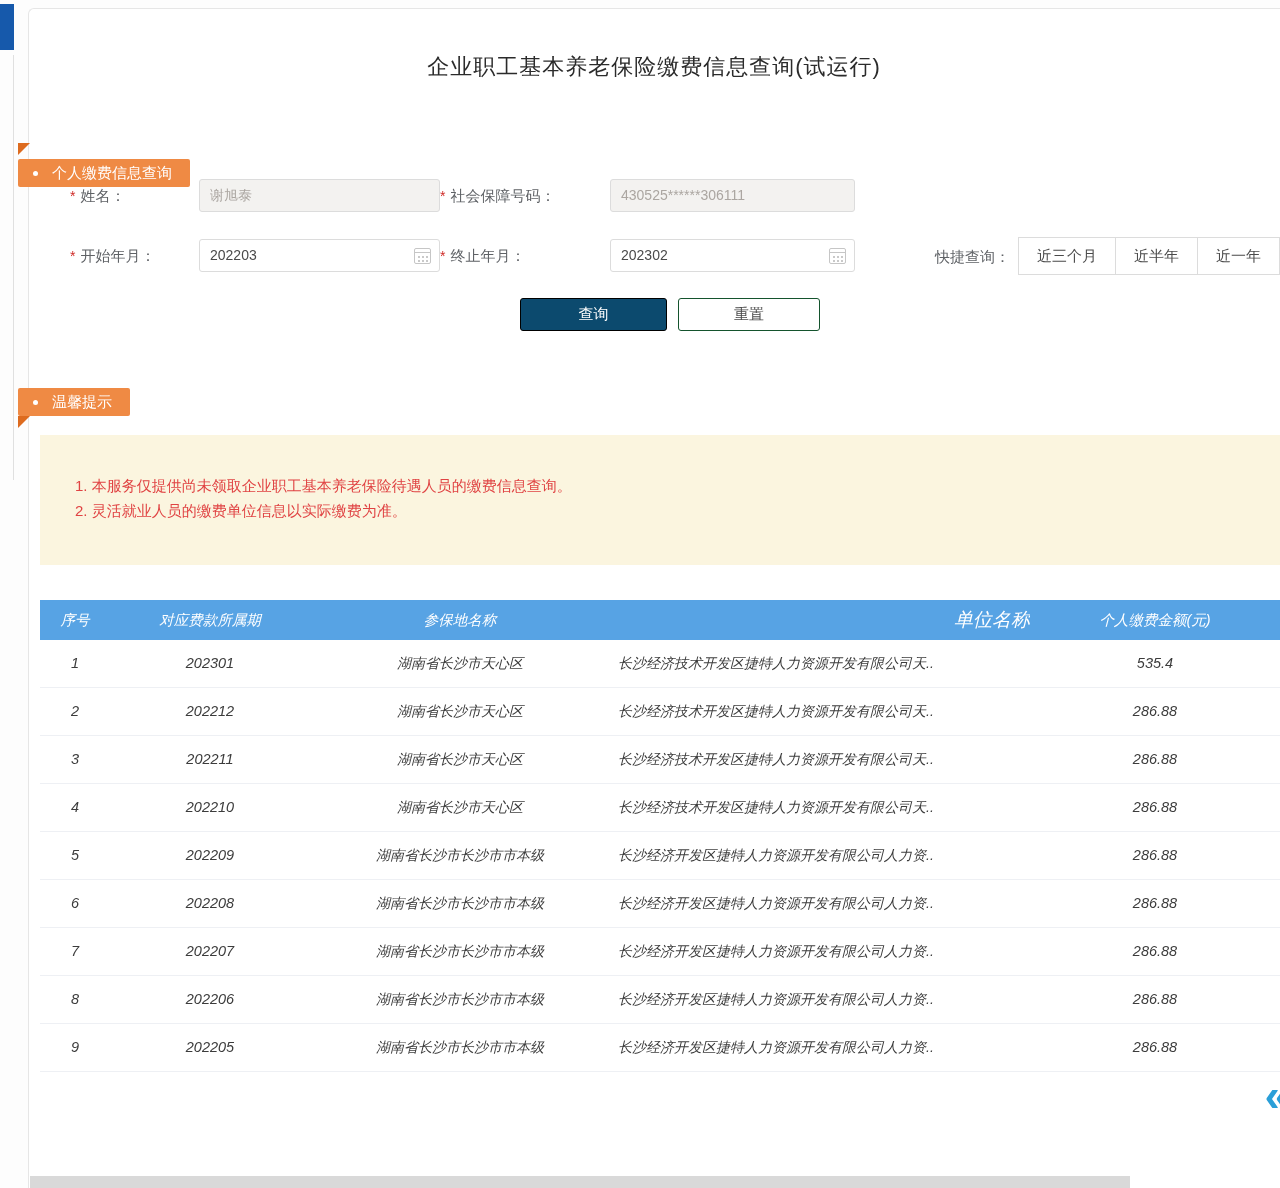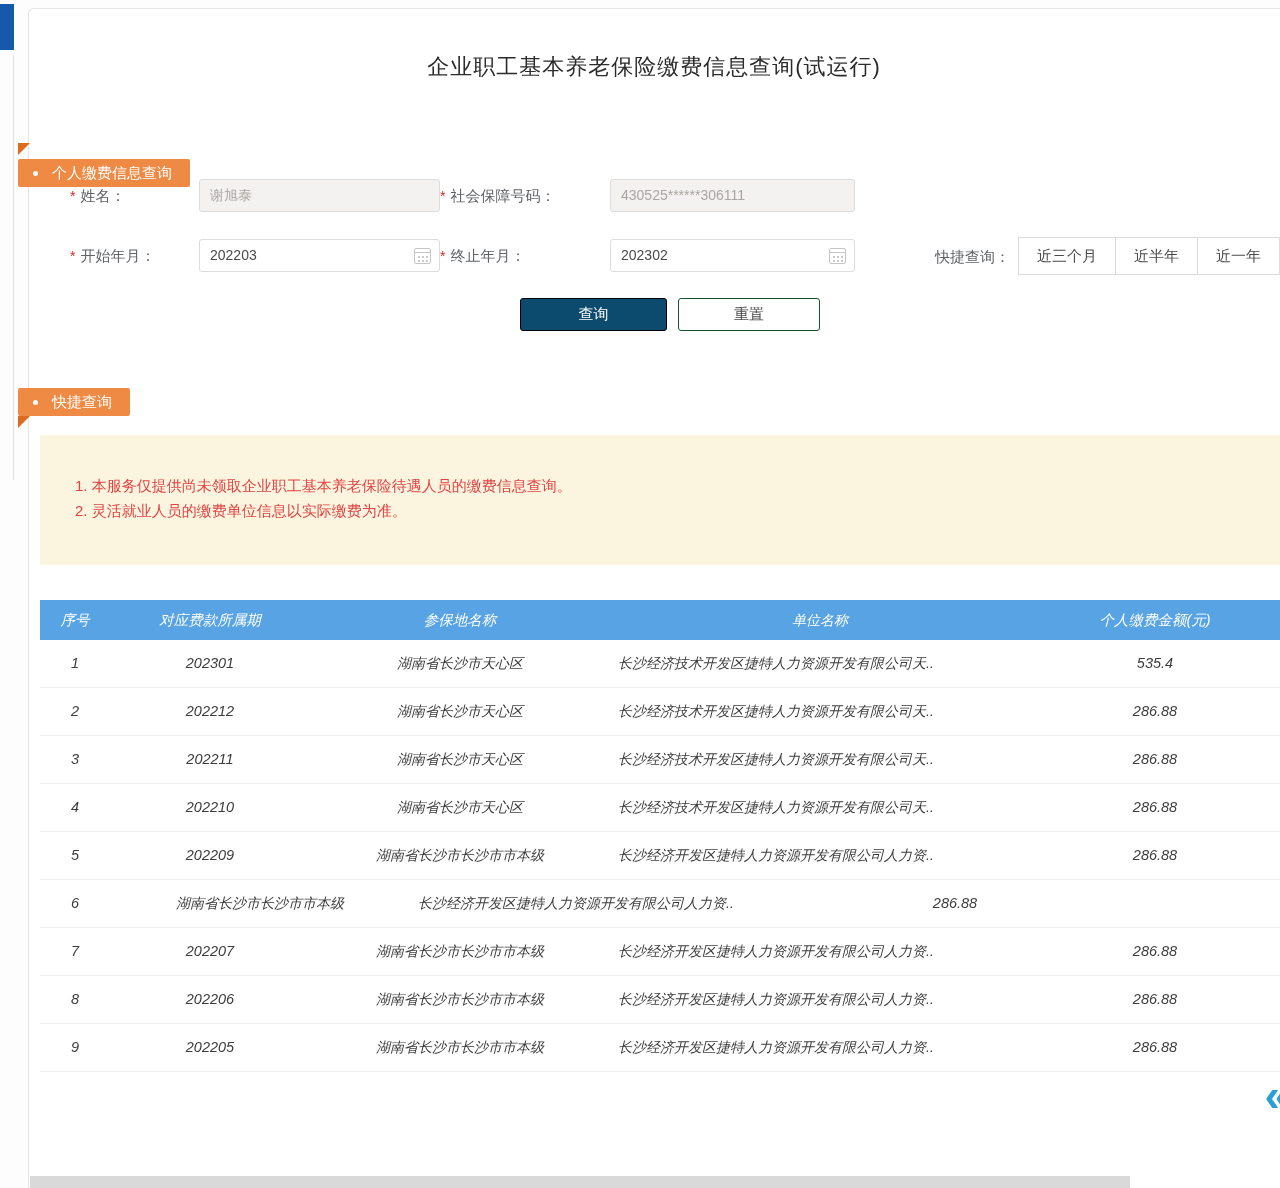--- a/index.html
+++ b/index.html
@@ -66,21 +66,21 @@
   .tr { display:flex; }
   .thead { background:#57a3e4; color:#fff; height:40px; }
   .thead .td { line-height:40px; }
   .tbody .tr { background:#fff; border-bottom:1px solid #eef0f4; height:48px; }
   .tbody .td { line-height:47px; color:#3c3c3c; }
   .td { text-align:center; overflow:hidden; white-space:nowrap;font-style:italic; }
   .col0 { width:70px; }
   .col1 { width:200px; }
   .col2 { width:300px; font-size:14px; }
   .col3 { width:420px; text-align:left; padding-left:8px; font-size:14px; }
-  .thead .col3 { text-align:center; padding-left:0; font-size:14px; }
+  .thead .col3 { text-align:right; padding-left:0; font-size:19px; }
   .thead .col2 { font-size:14.5px; }
   .col4 { width:250px; }
 
   .collapse-icon { position:absolute; right:-10px; top:1072px; font-size:46px; color:#2b9fd8;
                    font-weight:bold; cursor:pointer; line-height:1; }
   .bottom-strip { position:absolute; left:30px; top:1176px; width:1100px; height:12px; background:#d9d9d9; }
 </style>
 </head>
 <body>
 
@@ -128,21 +128,21 @@
     <button class="quick-btn">近三个月</button>
     <button class="quick-btn">近半年</button>
     <button class="quick-btn">近一年</button>
   </div>
 
   <button class="btn btn-primary">查询</button>
   <button class="btn btn-plain">重置</button>
 
   <div class="ribbon" id="ribbon-tips">
     <span class="dot"></span>
-    <span>快捷查询</span>
+    <span>温馨提示</span>
   </div>
   <div class="ribbon-fold" id="fold-tips"></div>
 
   <div class="notice">
     <p>1. 本服务仅提供尚未领取企业职工基本养老保险待遇人员的缴费信息查询。</p>
     <p>2. 灵活就业人员的缴费单位信息以实际缴费为准。</p>
   </div>
 
   <div class="table">
     <div class="tr thead">
@@ -183,20 +183,21 @@
         </div>
         <div class="tr">
           <div class="td col0">5</div>
           <div class="td col1">202209</div>
           <div class="td col2">湖南省长沙市长沙市市本级</div>
           <div class="td col3">长沙经济开发区捷特人力资源开发有限公司人力资..</div>
           <div class="td col4">286.88</div>
         </div>
         <div class="tr">
           <div class="td col0">6</div>
+          <div class="td col1">202208</div>
           <div class="td col2">湖南省长沙市长沙市市本级</div>
           <div class="td col3">长沙经济开发区捷特人力资源开发有限公司人力资..</div>
           <div class="td col4">286.88</div>
         </div>
         <div class="tr">
           <div class="td col0">7</div>
           <div class="td col1">202207</div>
           <div class="td col2">湖南省长沙市长沙市市本级</div>
           <div class="td col3">长沙经济开发区捷特人力资源开发有限公司人力资..</div>
           <div class="td col4">286.88</div>

